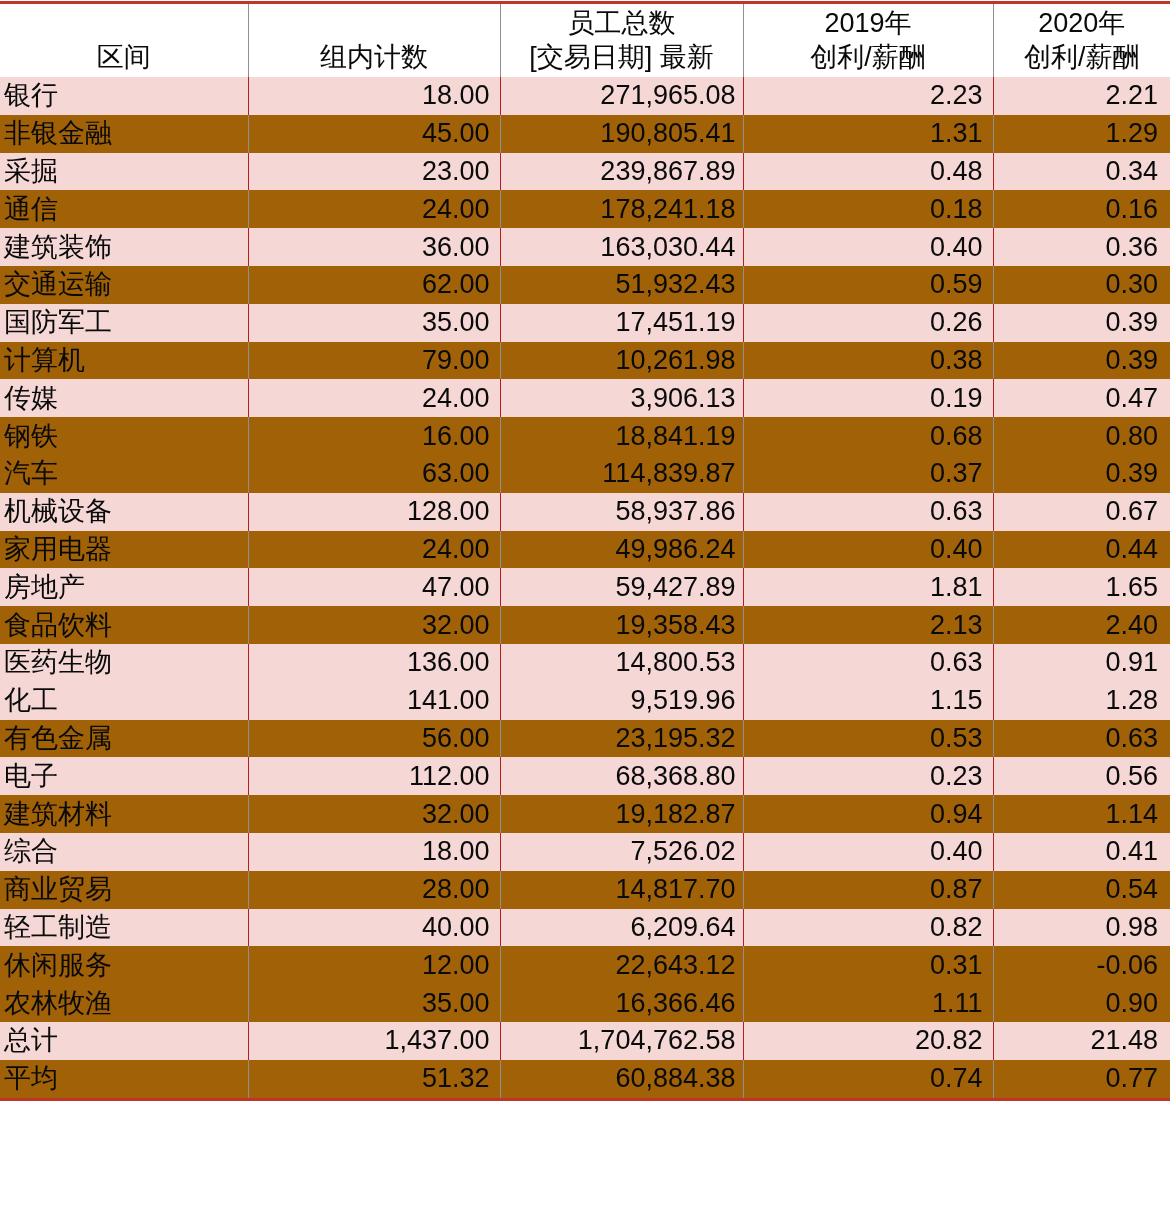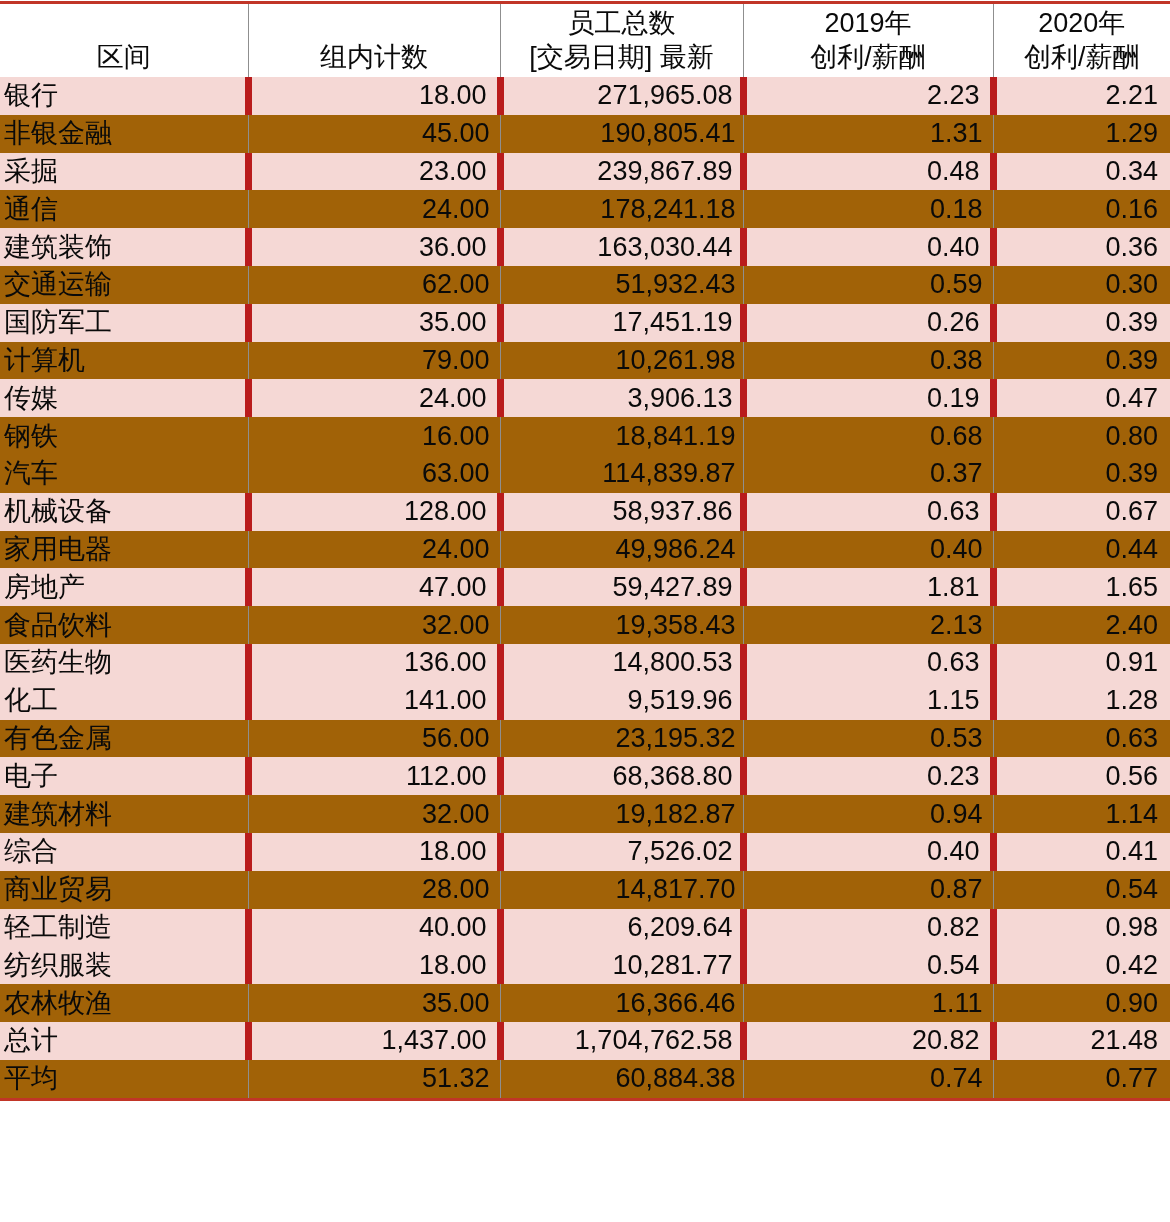--- a/index.html
+++ b/index.html
@@ -34,21 +34,21 @@
     padding-bottom: 3px;
     line-height: 34px;
     text-align: center;
   }
   tr.header-row th + th { border-left: 1px solid var(--gray, #8f8f8f); }
   .hline { display: block; text-align: center; white-space: nowrap; }
   tbody tr { height: 37.8px; }
   tbody tr.pink { background: var(--pink, #f5d8d5); }
   tbody tr.white { background: #a16207; }
   tbody tr.white td + td { border-left: 1px solid var(--gray, #8f8f8f); margin-top: 40px; }
-  tbody tr.pink td + td { border-left: 7px solid #b91c1c; }
+  tbody tr.pink td + td { border-left: 1px solid #b91c1c; }
   tbody td {
     white-space: nowrap;
     overflow: hidden;
     vertical-align: middle;
     line-height: 37px;
   }
   td.c0 { text-align: left;  padding-left: 4px; }
   td.c1 { text-align: right; padding-right: 10px; }
   td.c2 { text-align: right; padding-right: 7px; }
   td.c3 { text-align: right; padding-right: 10px; }
@@ -246,26 +246,26 @@
           <td class="c3">0.87</td>
           <td class="c4">0.54</td>
         </tr>
         <tr class="pink">
           <td class="c0">轻工制造</td>
           <td class="c1">40.00</td>
           <td class="c2">6,209.64</td>
           <td class="c3">0.82</td>
           <td class="c4">0.98</td>
         </tr>
-        <tr class="pink">
-          <td class="c0">纺织服装</td>
-          <td class="c1">18.00</td>
-          <td class="c2">10,281.77</td>
-          <td class="c3">0.54</td>
-          <td class="c4">0.42</td>
+        <tr class="white">
+          <td class="c0">休闲服务</td>
+          <td class="c1">12.00</td>
+          <td class="c2">22,643.12</td>
+          <td class="c3">0.31</td>
+          <td class="c4">-0.06</td>
         </tr>
         <tr class="white">
           <td class="c0">农林牧渔</td>
           <td class="c1">35.00</td>
           <td class="c2">16,366.46</td>
           <td class="c3">1.11</td>
           <td class="c4">0.90</td>
         </tr>
         <tr class="pink">
           <td class="c0">总计</td>

